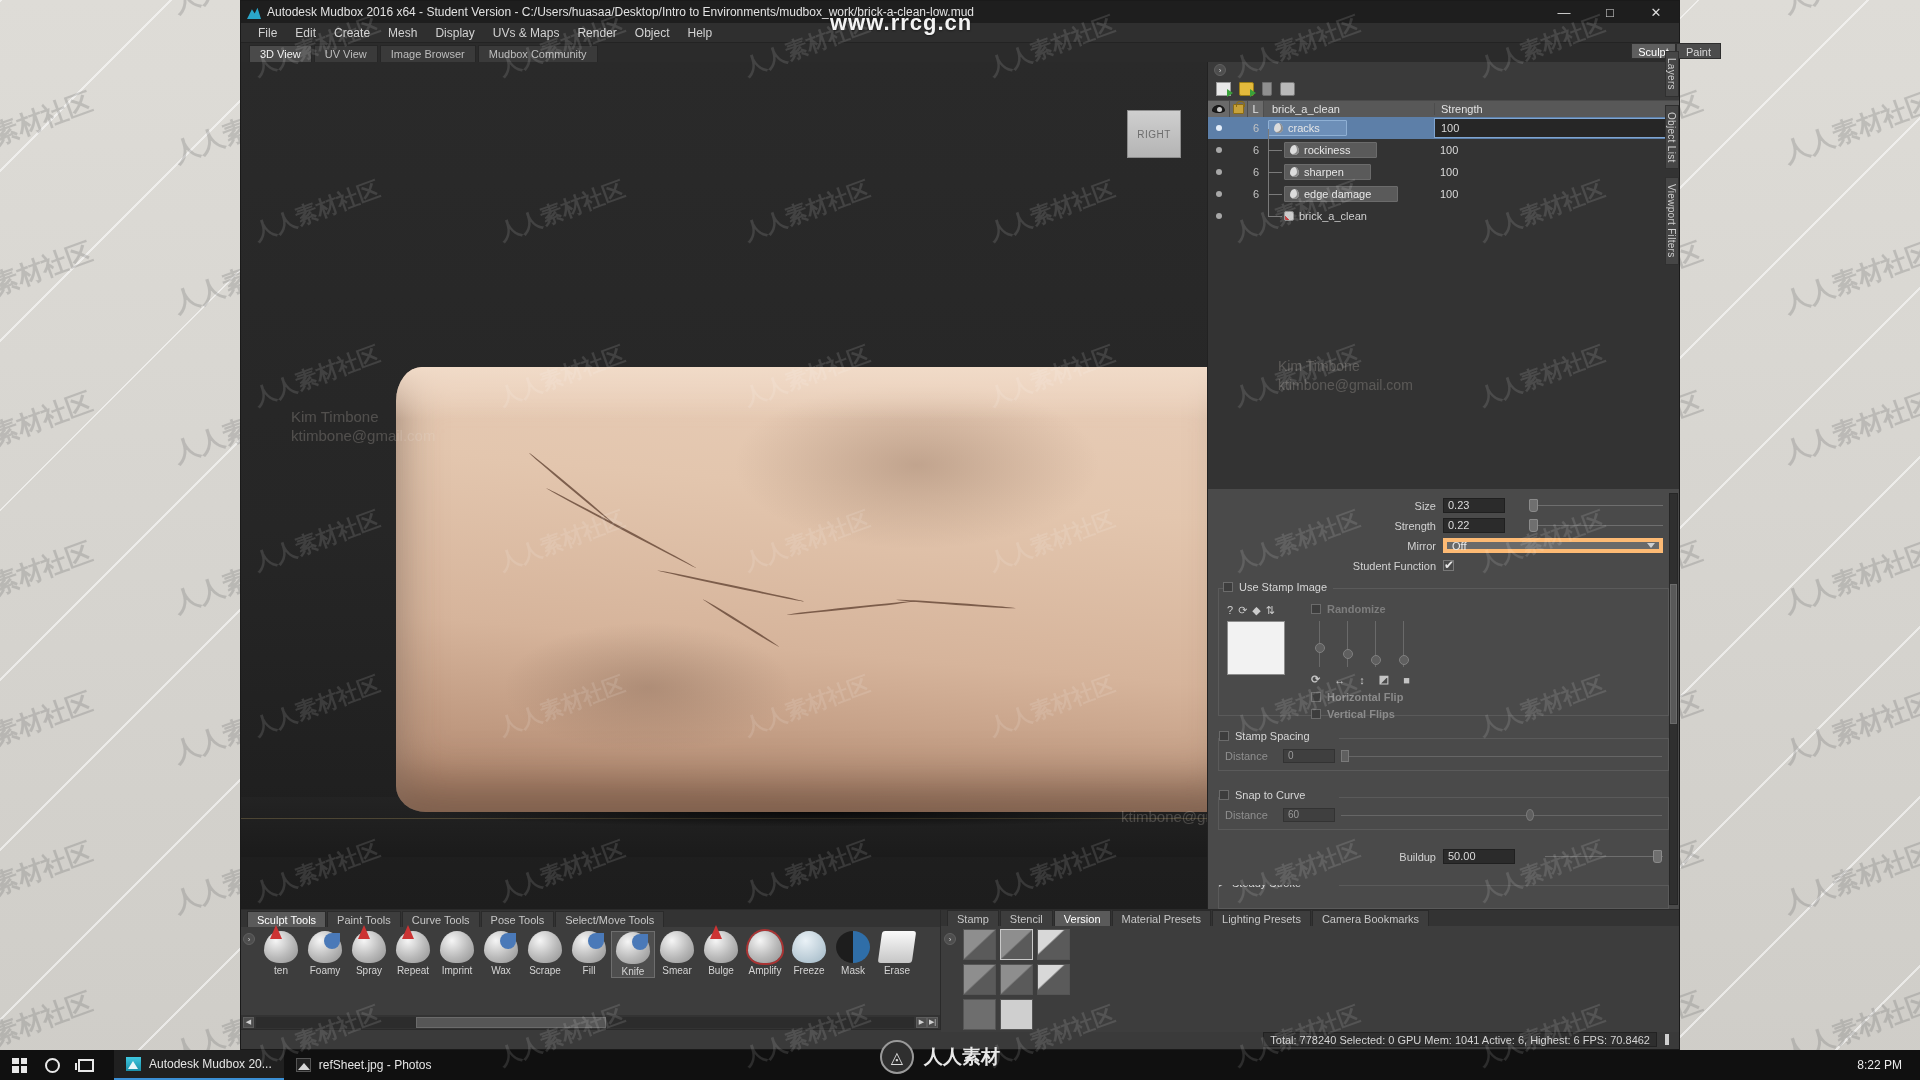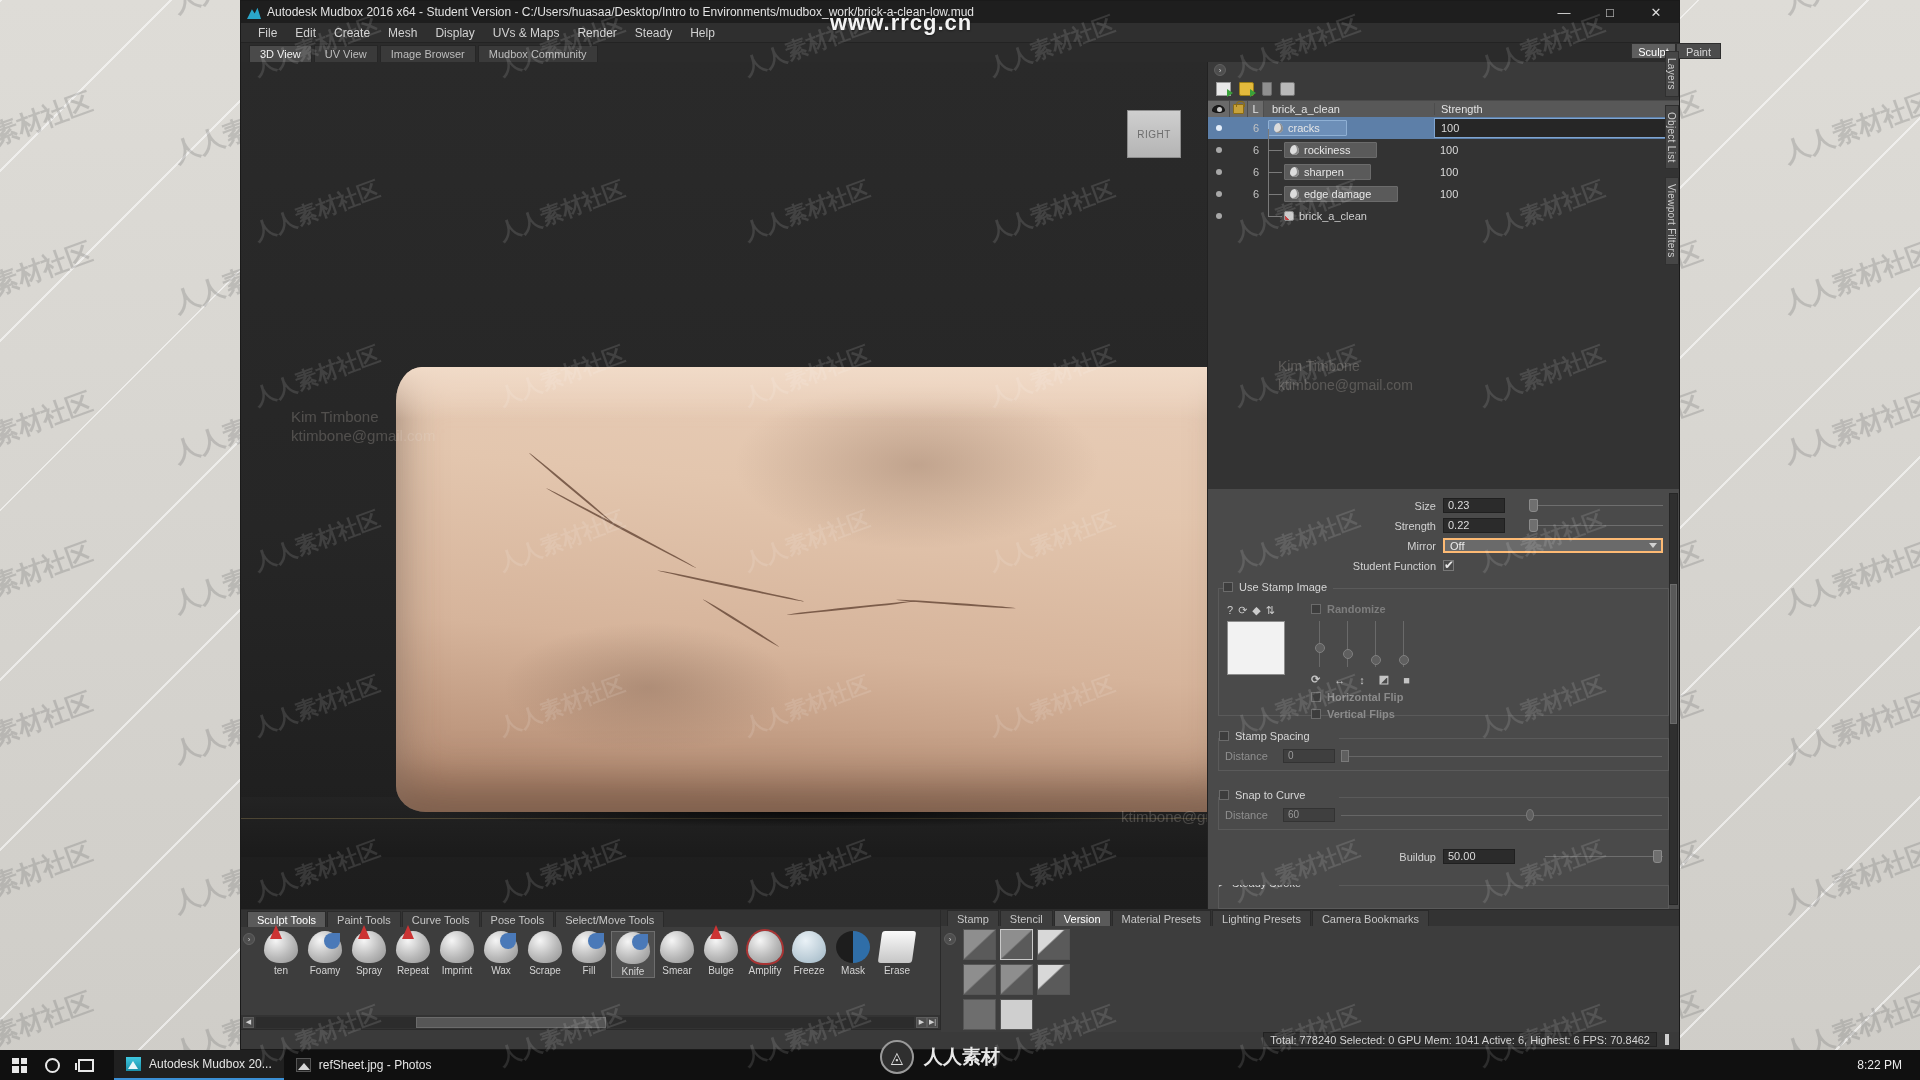--- a/index.html
+++ b/index.html
@@ -146,21 +146,21 @@
   
   #props { background:#4a4a4a; flex:0 0 auto; position:relative; padding:8px 0 0 0; }
   .prow { display:flex; align-items:center; height:17px; margin-bottom:3px; }
   .plabel { width:235px; text-align:right; padding-right:7px; font-size:11px; color:#d2d2d2; }
   .pfield { width:62px; height:15px; background:#2b2b2b; border:1px solid #202020; color:#dcdcdc;
      font-size:11px; padding-left:4px; line-height:13px; }
   .pslider { flex:1 1 auto; height:15px; position:relative; margin-left:8px; margin-right:16px; }
   .ptrack { position:absolute; left:22px; right:0; top:7px; height:1px; background:#6e6e6e; }
   .phandle { position:absolute; top:1px; width:9px; height:13px; background:#6f6f6f; border:1px solid #8a8a8a;
      border-radius:1px 1px 3px 3px; }
-  .pselect { flex:1 1 auto; height:15px; background:#6a6a6a; border:2px solid #fdba74; margin-right:16px;
+  .pselect { flex:1 1 auto; height:15px; background:#6a6a6a; border:4px solid #fdba74; margin-right:16px;
      display:flex; align-items:center; padding-left:5px; font-size:11px; color:#ebebeb; position:relative; }
   .pselect .arw { position:absolute; right:4px; width:0;height:0; border-left:4px solid transparent;
      border-right:4px solid transparent; border-top:5px solid #d0d0d0; }
   .pcheck { width:11px; height:11px; border:1px solid #777; background:#4a4a4a; position:relative; }
   .pcheck.on:after { content:'✔'; position:absolute; left:0px; top:-3px; font-size:12px; color:#e9e9e9; }
 
   .group { margin:10px 10px 0 10px; border:1px solid #5a5a5a; border-top:none; position:relative; padding:10px 6px 6px 6px; }
   .grouphdr { position:absolute; top:-8px; left:0; display:flex; align-items:center; gap:6px; background:#4a4a4a; padding-right:6px; }
   .gbox { width:10px; height:10px; background:#3d3d3d; border:1px solid #6b6b6b; }
   .gtri { width:0;height:0;border-left:7px solid #bdbdbd;border-top:4px solid transparent;border-bottom:4px solid transparent; }
@@ -360,21 +360,21 @@
   </div>
 
   <div id="menubar">
     <span>File</span>
     <span>Edit</span>
     <span>Create</span>
     <span>Mesh</span>
     <span>Display</span>
     <span>UVs &amp; Maps</span>
     <span>Render</span>
-    <span>Steady</span>
+    <span>Object</span>
     <span>Help</span>
   </div>
 
   <div id="viewtabs">
     <div class="vt active">3D View</div>
     <div class="vt">UV View</div>
     <div class="vt">Image Browser</div>
     <div class="vt">Mudbox Community</div>
   </div>
 

